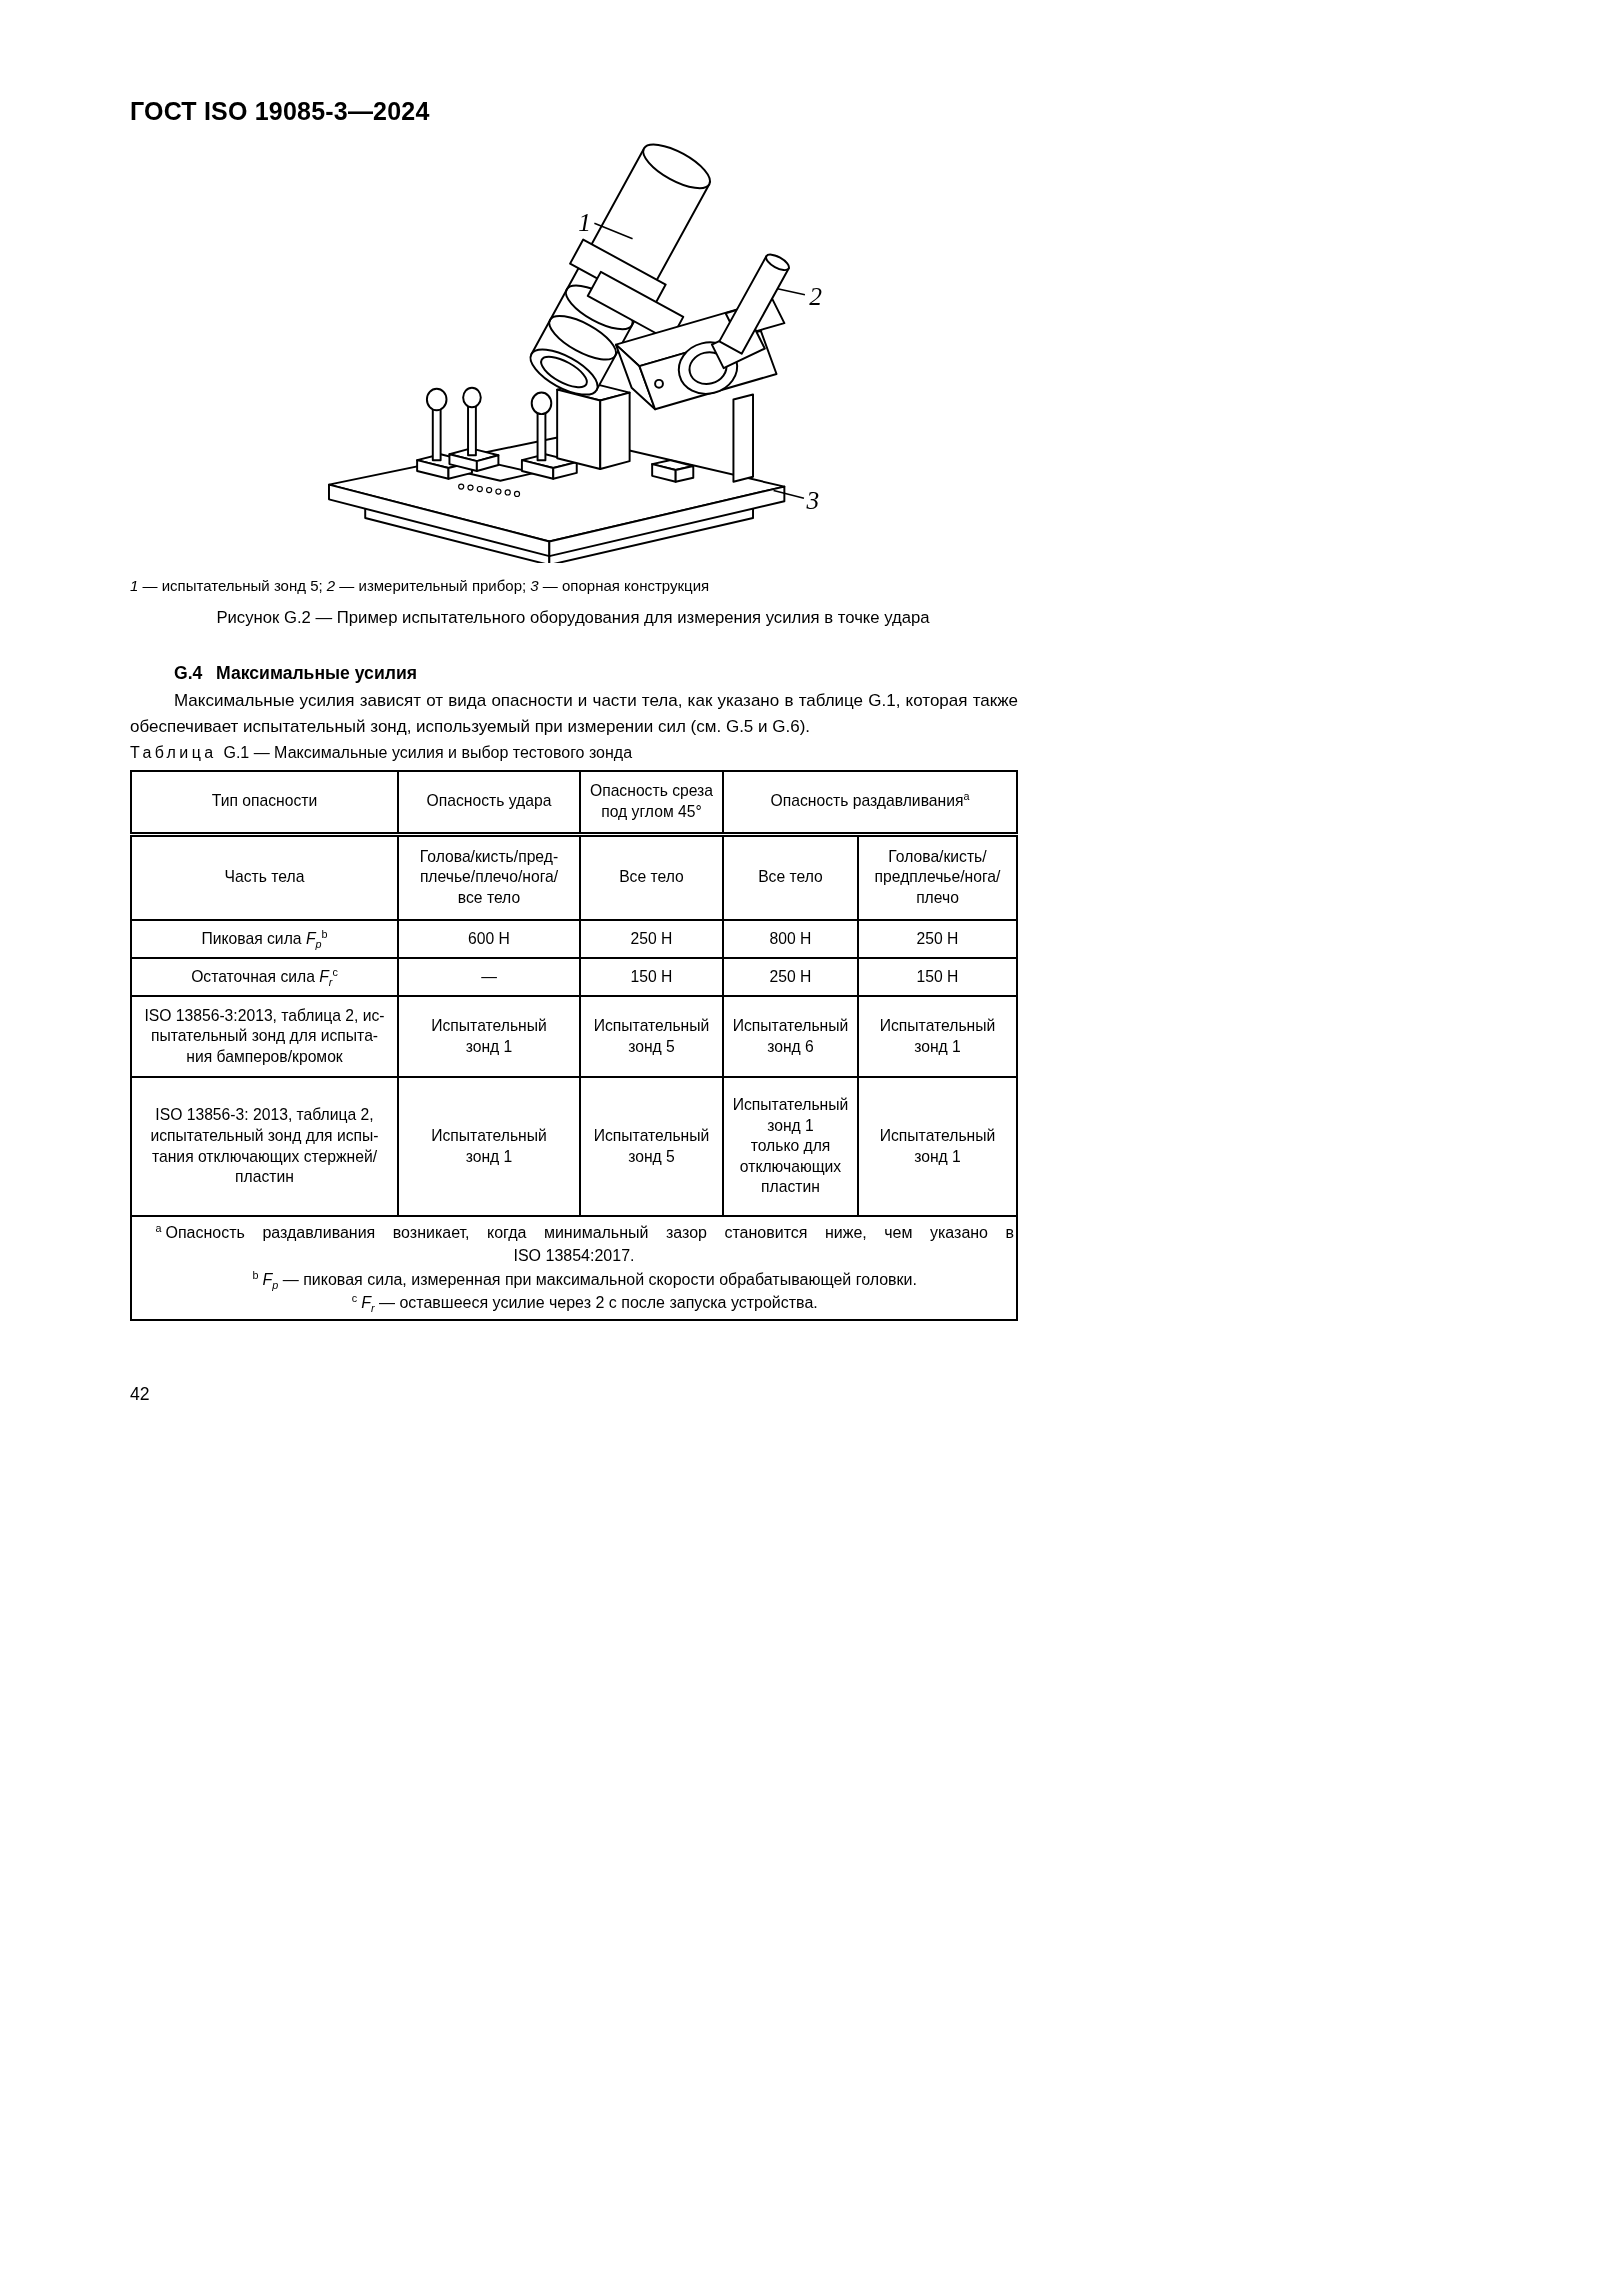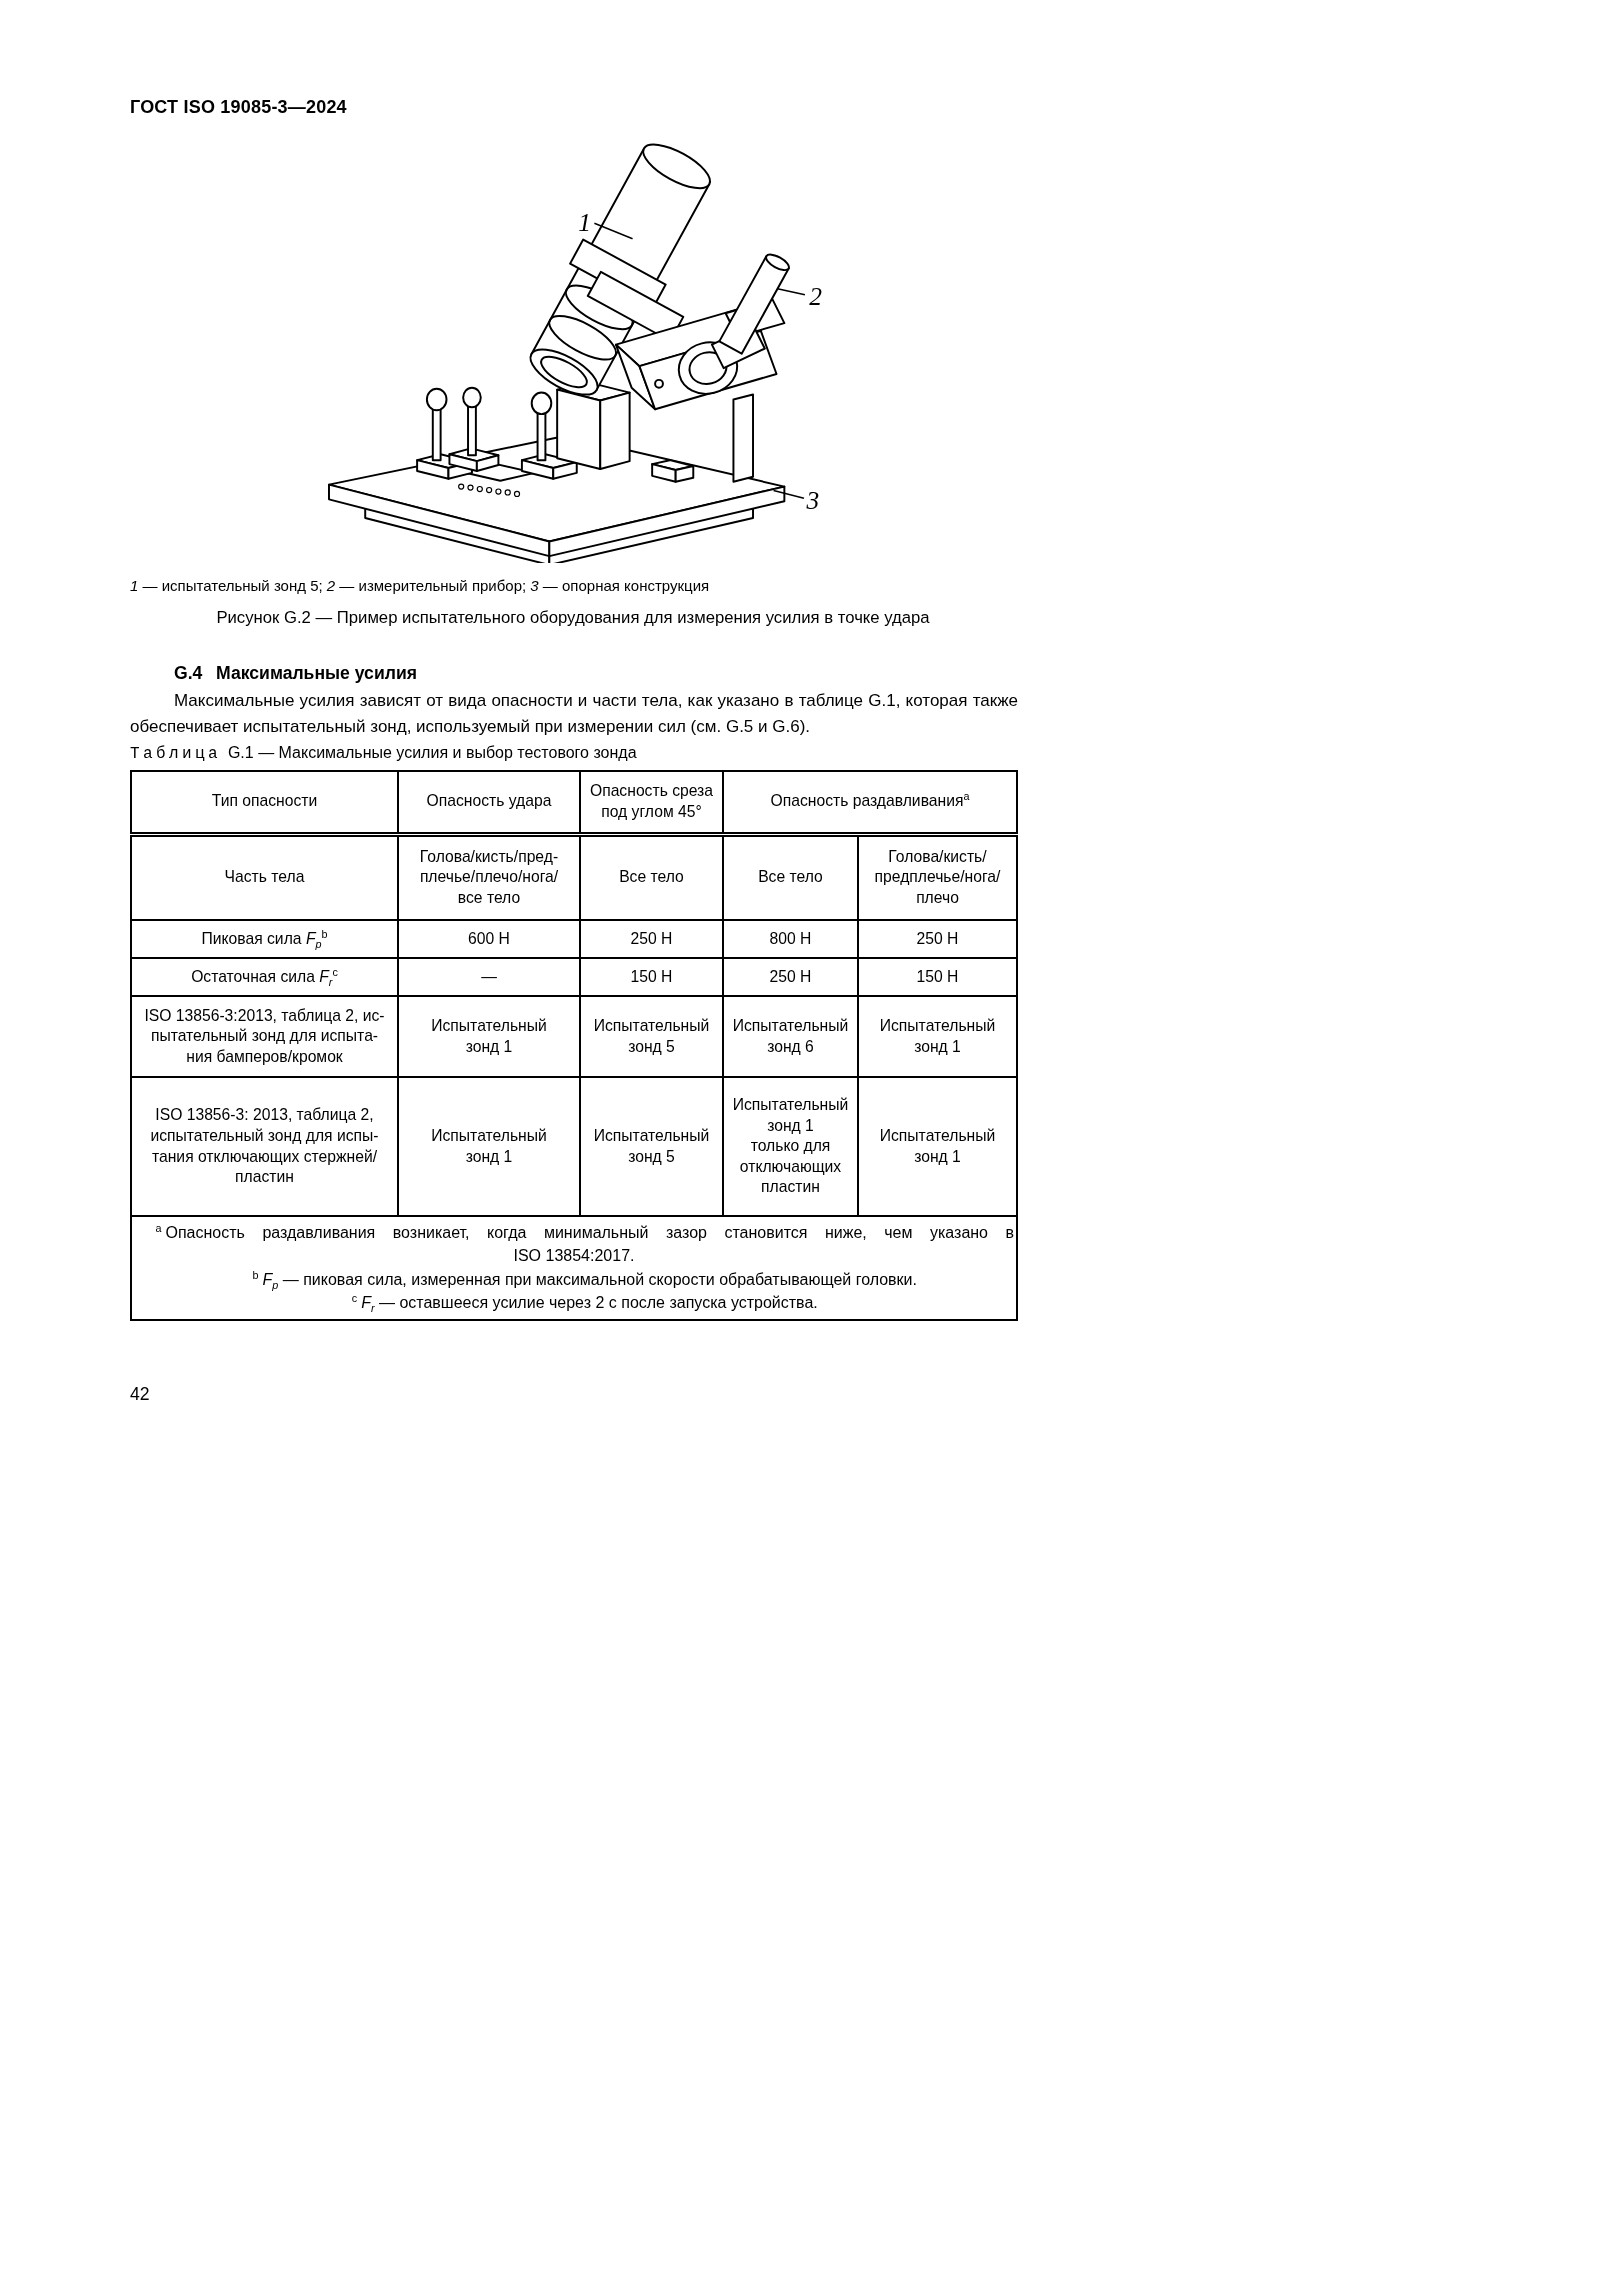--- a/index.html
+++ b/index.html
@@ -5,37 +5,37 @@
   * { margin:0; padding:0; box-sizing:border-box; }
   html,body { width:1621px; height:2293px; }
   body {
     position:relative;
     background:#ffffff;
     color:#000;
     font-family:"Liberation Sans","DejaVu Sans",sans-serif;
   }
   .abs { position:absolute; }
 
-  .doc-header { left:130px; top:97px; font-size:18px; font-weight:bold; letter-spacing:0.2px; }
+  .doc-header { left:130px; top:97px; font-size:25px; font-weight:bold; letter-spacing:0.2px; }
 
   .figure-svg { left:314px; top:137px; }
   .fig-label { font:italic 26px "Liberation Serif","DejaVu Serif",serif; fill:#000; }
 
   .figure-legend { left:130px; top:577px; width:886px; text-align:left; font-size:15px; }
   .figure-legend i { font-style:italic; }
   .figure-caption { left:130px; top:608px; width:886px; text-align:center; font-size:16.7px; }
 
   .section-heading { left:174px; top:663px; font-size:17.6px; font-weight:bold; }
   .section-heading .sec-num { margin-right:13.7px; }
 
   .paragraph { left:130px; top:688px; width:888px; font-size:17px; line-height:25.5px;
                text-align:justify; text-indent:44px; }
 
   .table-caption { left:130px; top:744px; font-size:16px; }
-  .table-caption .spaced { letter-spacing:3.4px; margin-right:6.9px;font-family:Liberation Mono, monospace; }
+  .table-caption .spaced { letter-spacing:3.4px; margin-right:6.9px; }
 
   table.g1 { left:130px; top:770px; width:886px; border-collapse:collapse; table-layout:fixed;
              font-size:15.7px; line-height:20.6px; border:2.9px solid #000; }
   table.g1 th, table.g1 td { border:2px solid #000; vertical-align:middle; text-align:center;
                              padding:3.9px 2px; font-weight:normal; }
   table.g1 thead th { border-bottom:5.9px double #000; height:63px; }
   .pre { white-space:pre-line; }
   td.c1 { text-align:left; vertical-align:top; padding:10.8px 3.9px 3.9px 8.8px; }
   tr.h-part  { height:86px; }
   tr.h-force { height:38px;border-radius:17px; }

